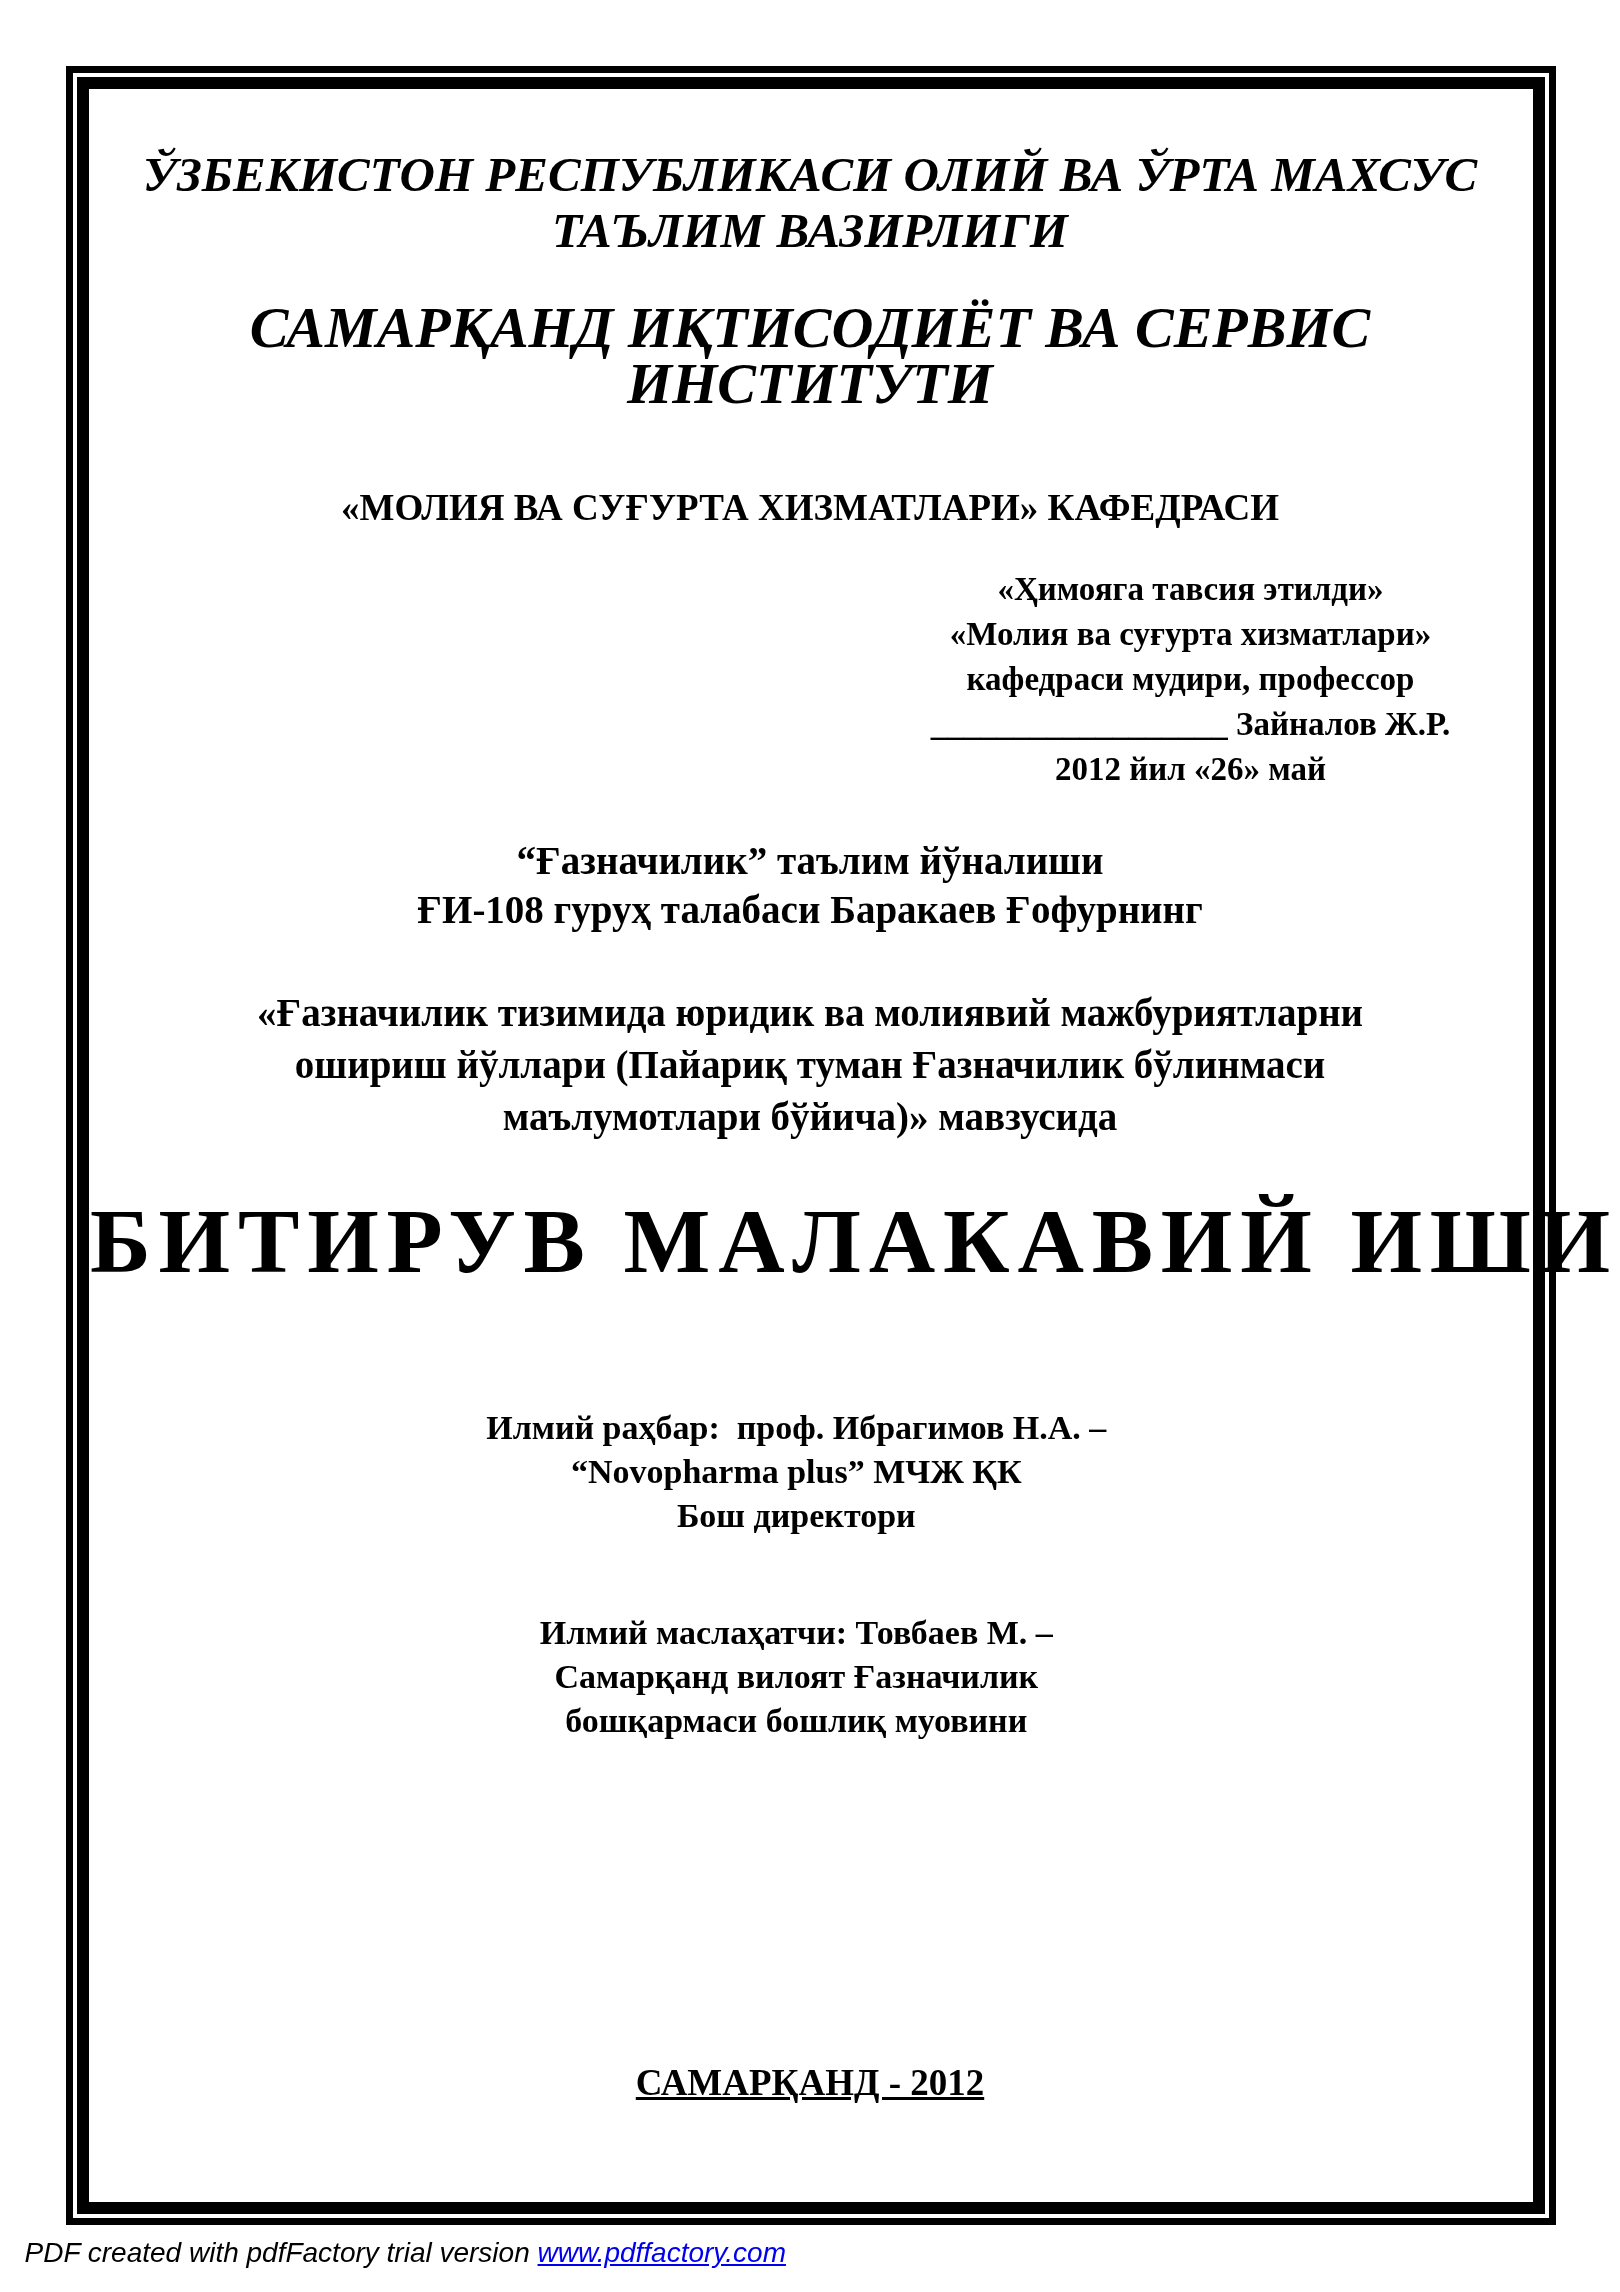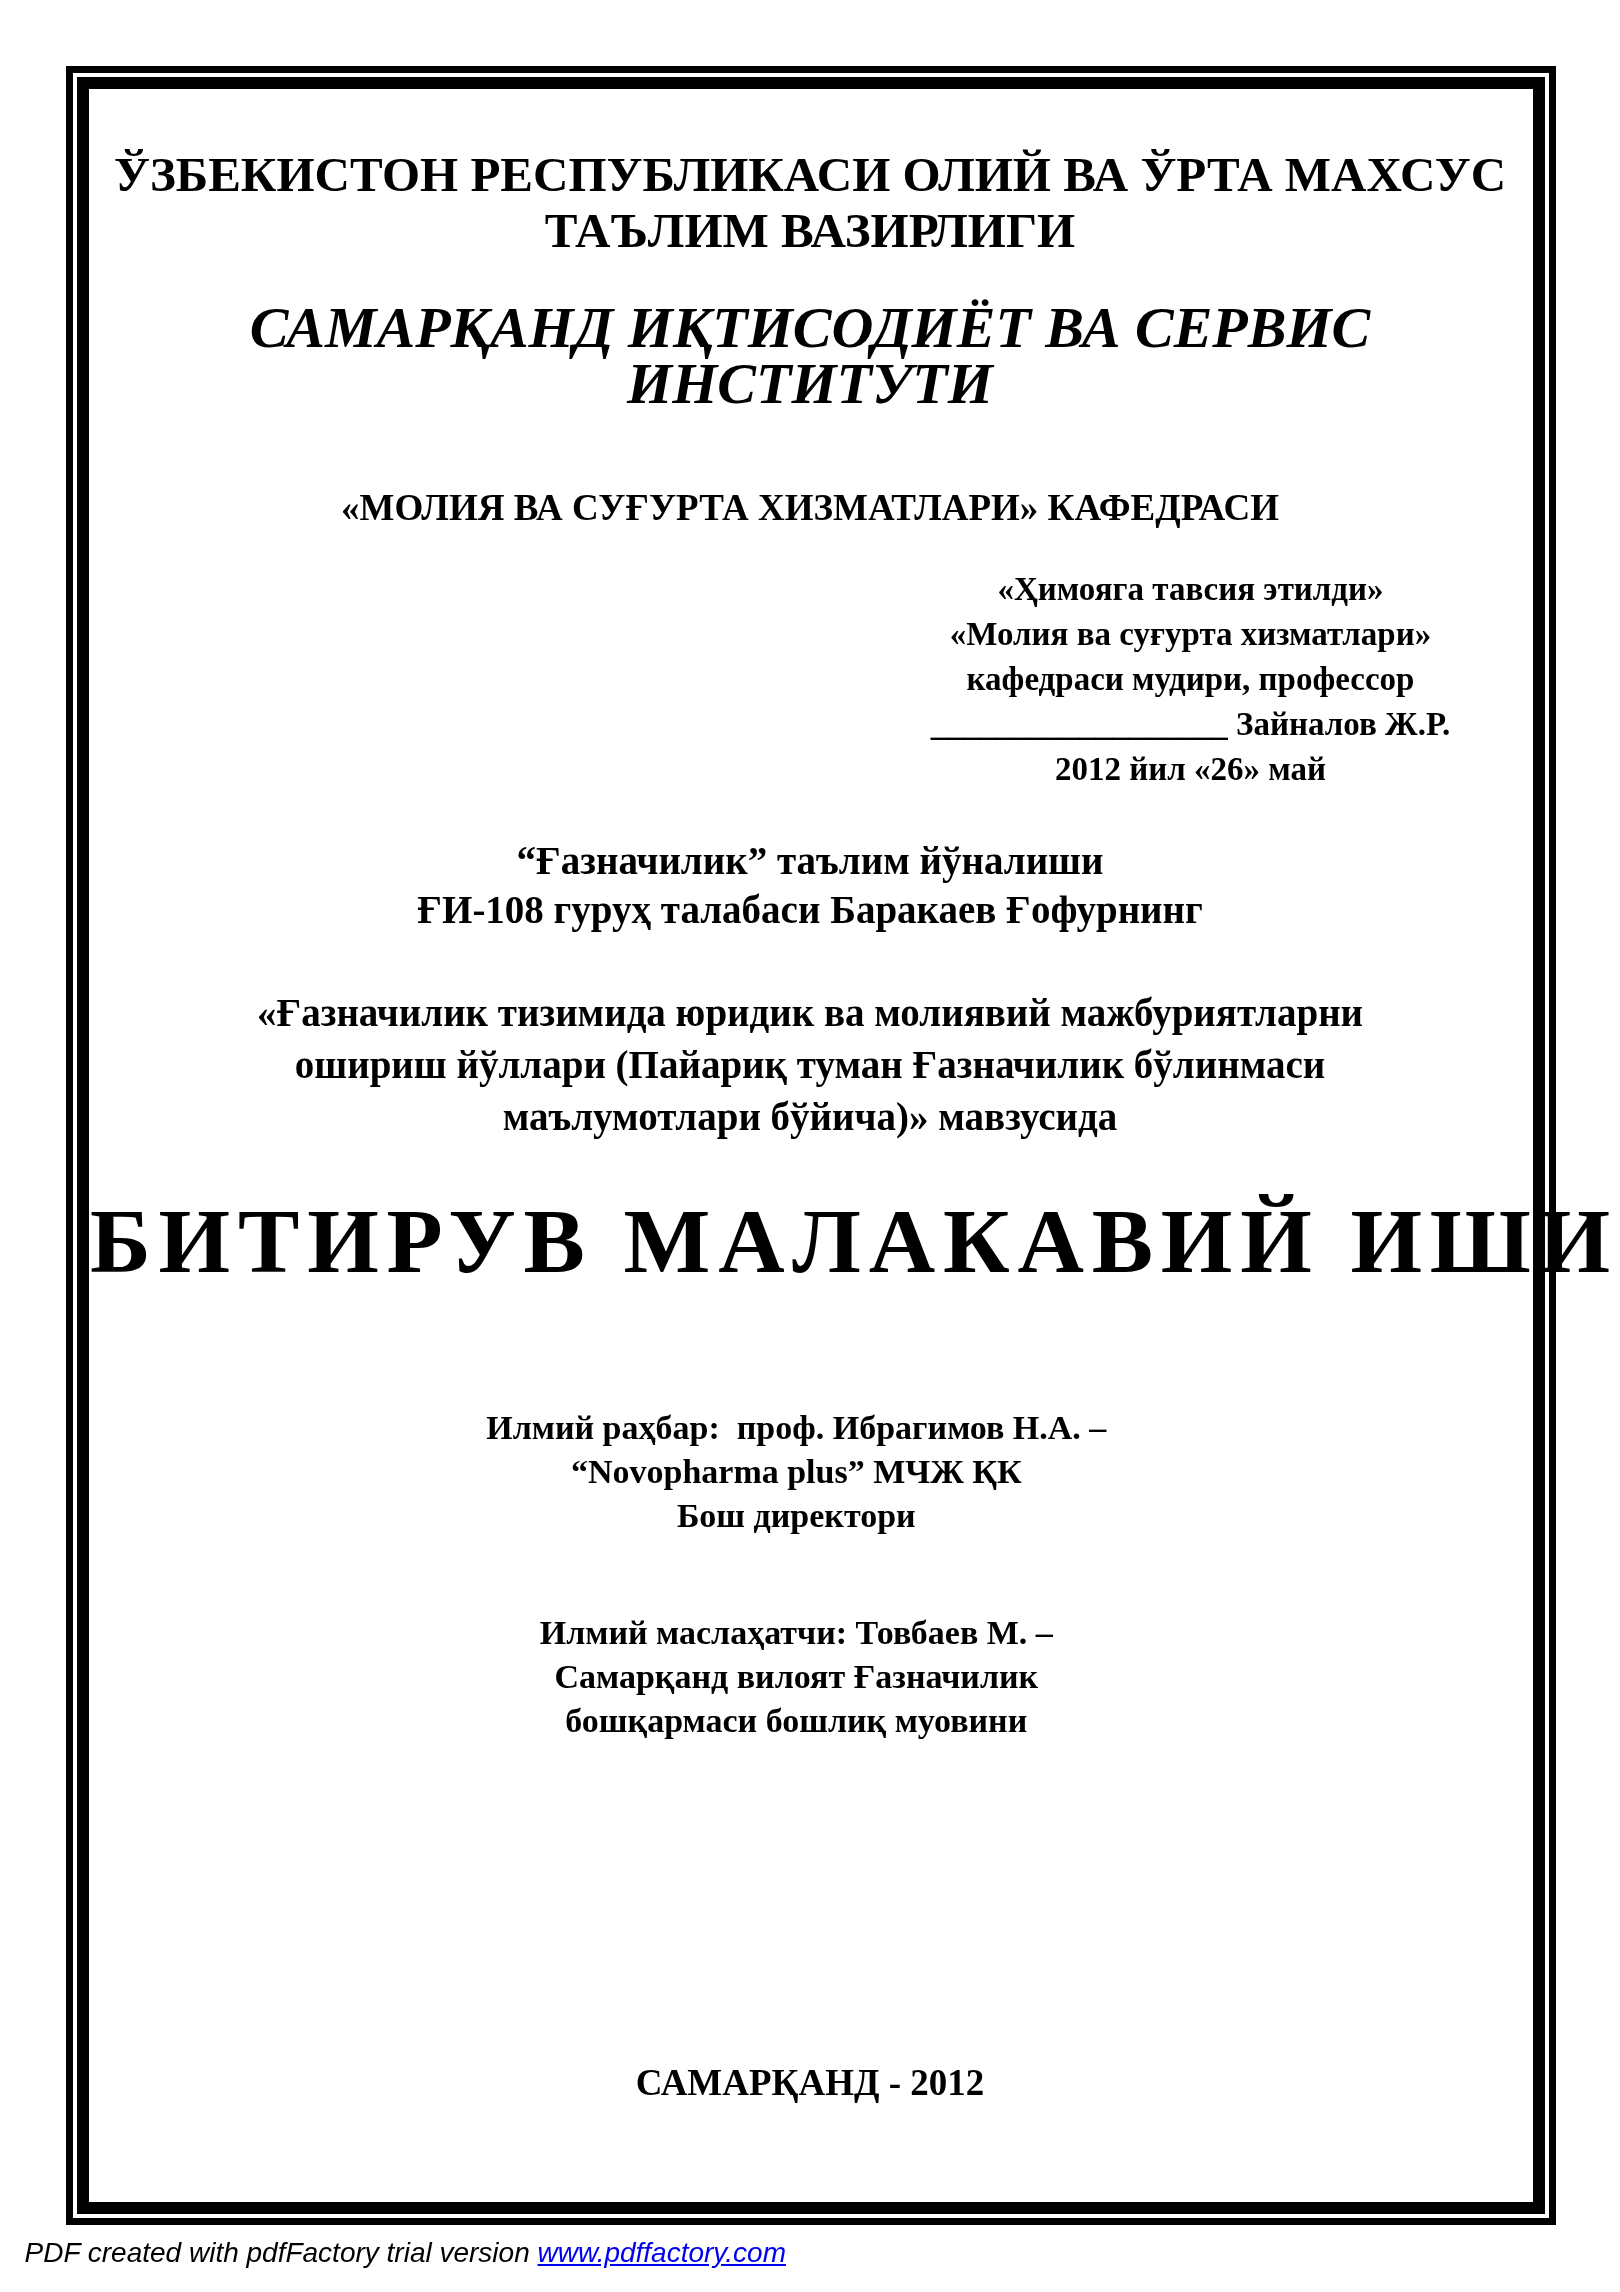--- a/index.html
+++ b/index.html
@@ -34,21 +34,21 @@
 
   .blk {
     position: absolute;
     width: 100%;
     text-align: center;
     white-space: pre-wrap;
     font-weight: bold;
     color: #000;
   }
 
-  .ministry   { top: 147px;  font-size: 49px; line-height: 56px; }
+  .ministry   { top: 147px;  font-size: 49px; line-height: 56px; font-style: italic; }
   .institute  { top: 300px;  font-size: 58px; line-height: 56px; font-style: italic; }
   .faculty    { top: 396px;  font-size: 37px; line-height: 47px; }
   .department { top: 484px;  font-size: 37px; line-height: 47px; }
 
   .approval   {
     top: 567px;
     left: 723px;
     width: 755px;
     font-size: 33px; line-height: 45px;
     text-align: center;
@@ -65,21 +65,21 @@
   }
 
   .supervisor, .consultant {
     left: 0; right: 27.4px;
     width: auto;
     font-size: 34px; line-height: 44px;
   }
   .supervisor { top: 1406px; }
   .consultant { top: 1611px; }
 
-  .city-year  { top: 2059px; font-size: 37px; line-height: 47px; }
+  .city-year  { top: 2059px; font-size: 37px; line-height: 47px; text-decoration: underline; }
 
   .pdf-footer {
     position: absolute;
     left: 24.5px; top: 2235px;
     font-family: "Liberation Sans", sans-serif;
     font-weight: normal;
     font-size: 28px; line-height: 35px;
     color: #000;
     white-space: pre;
     font-style: italic;

